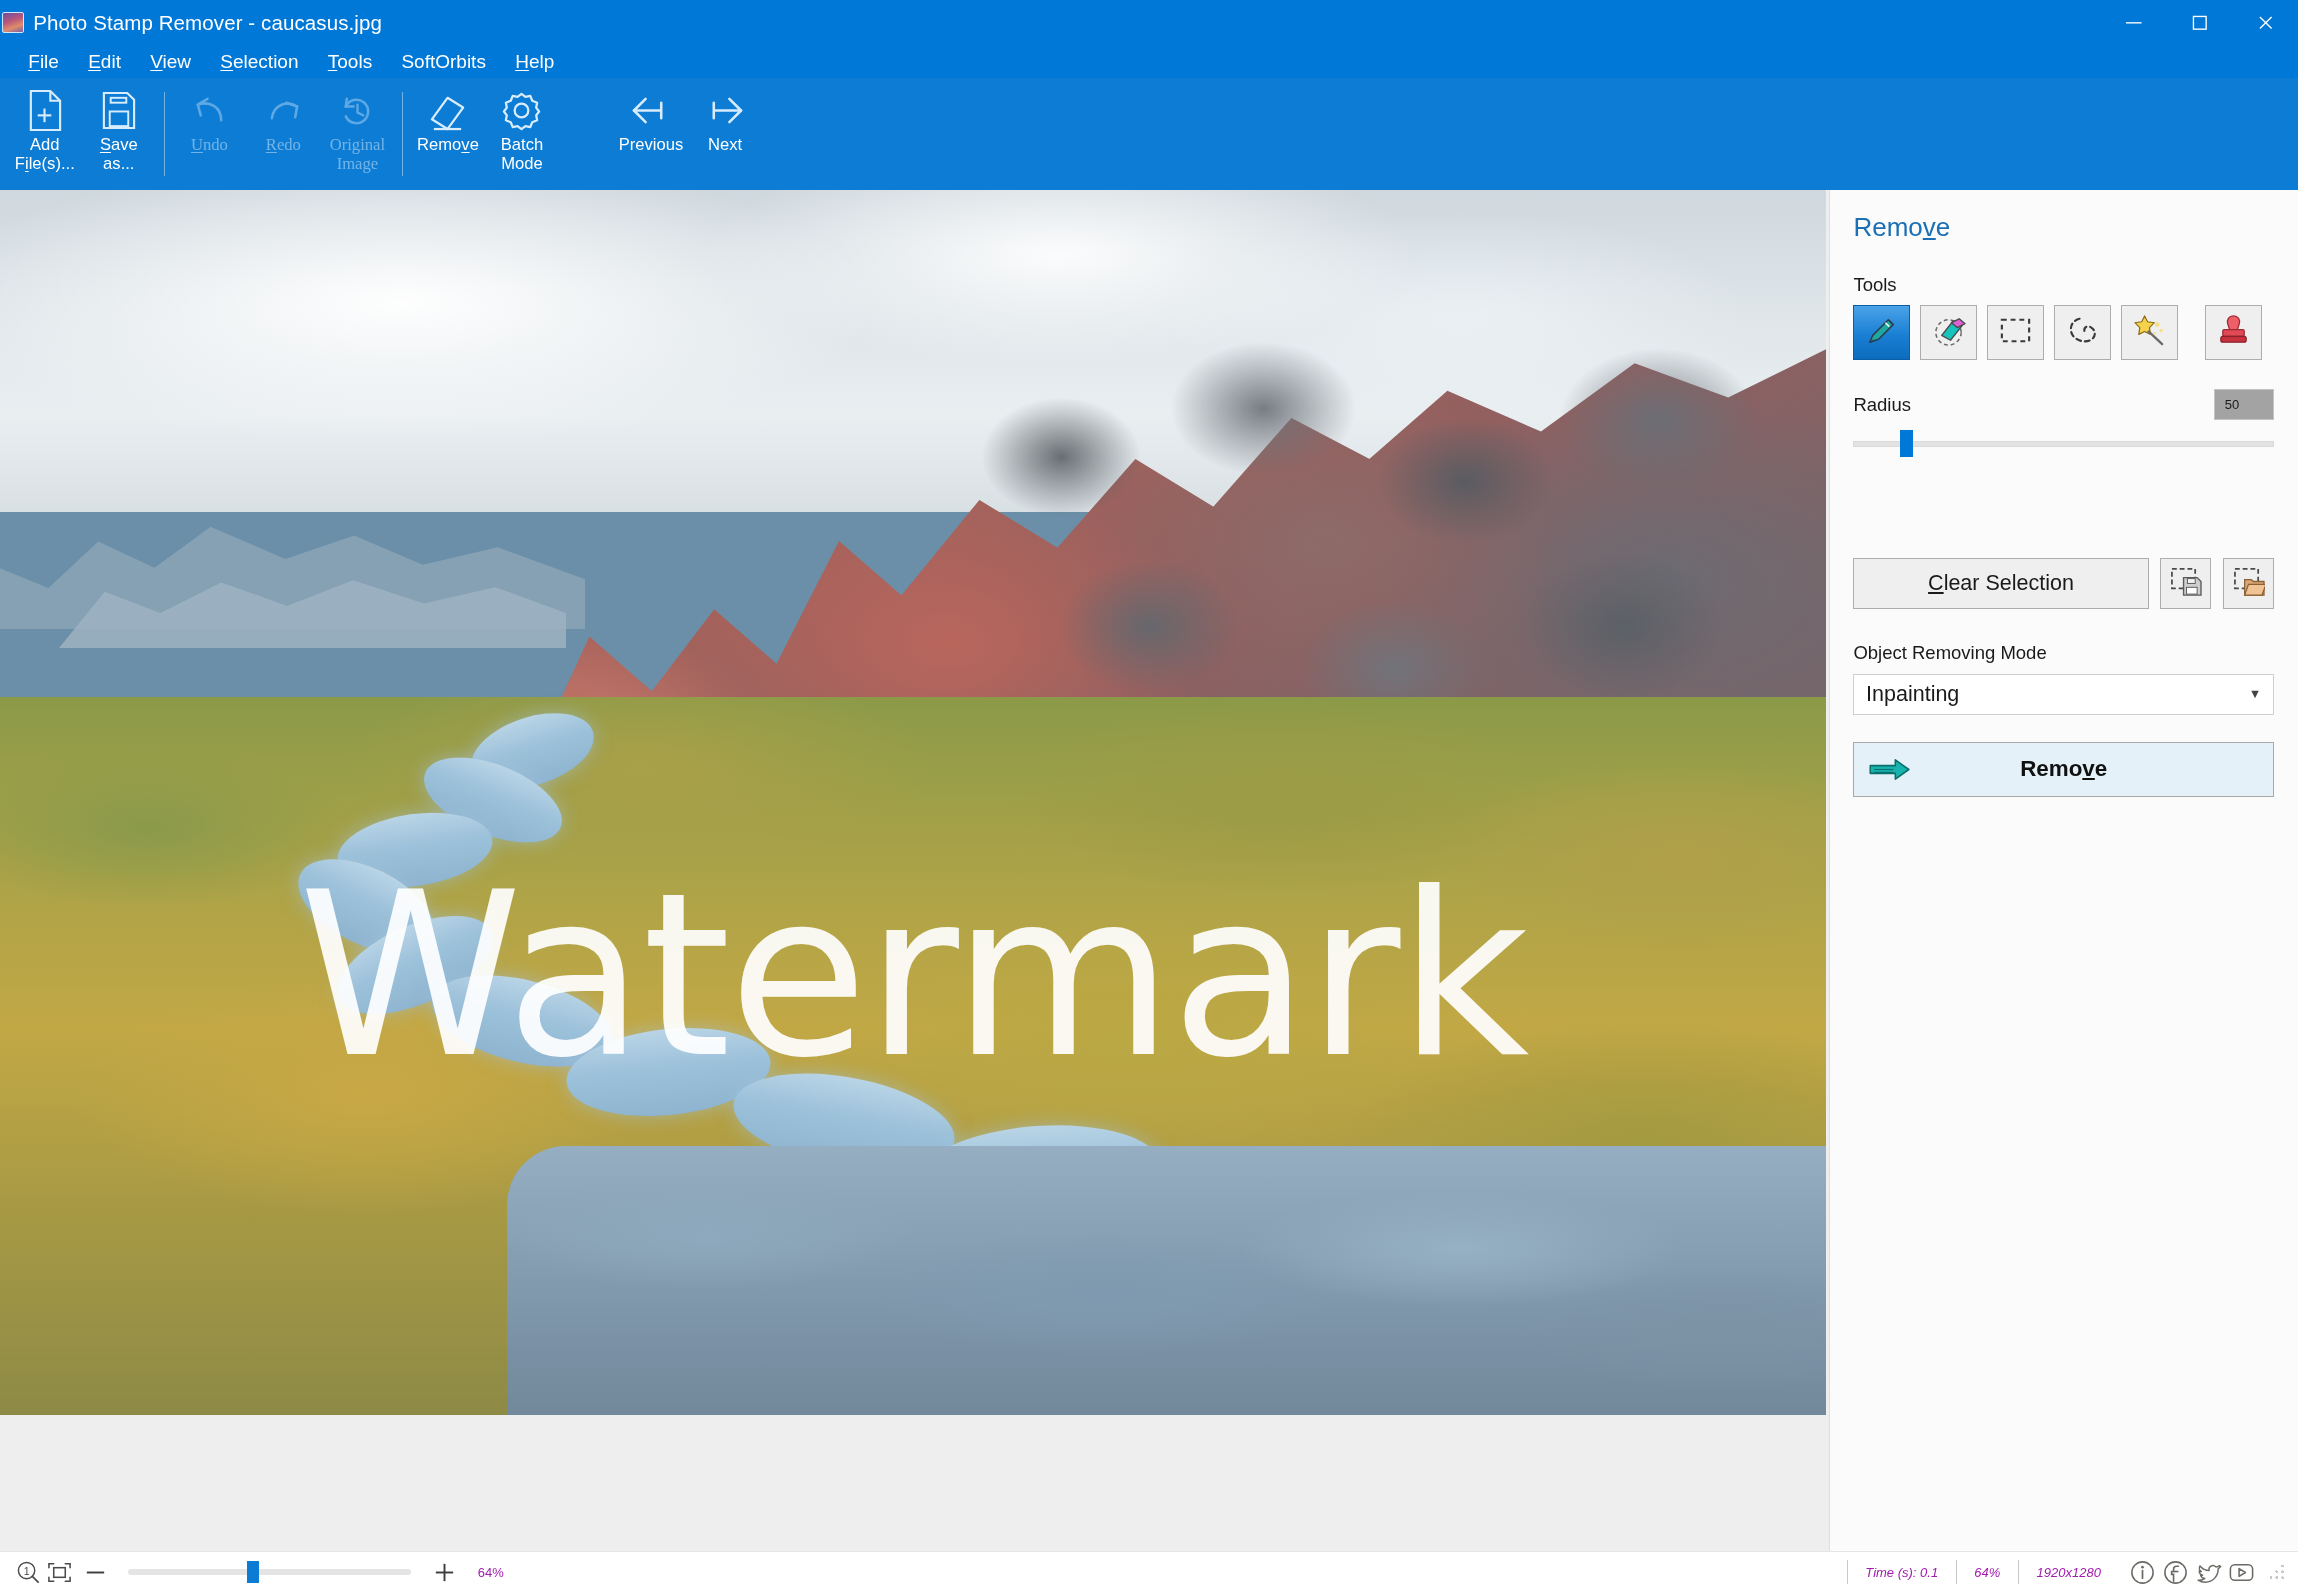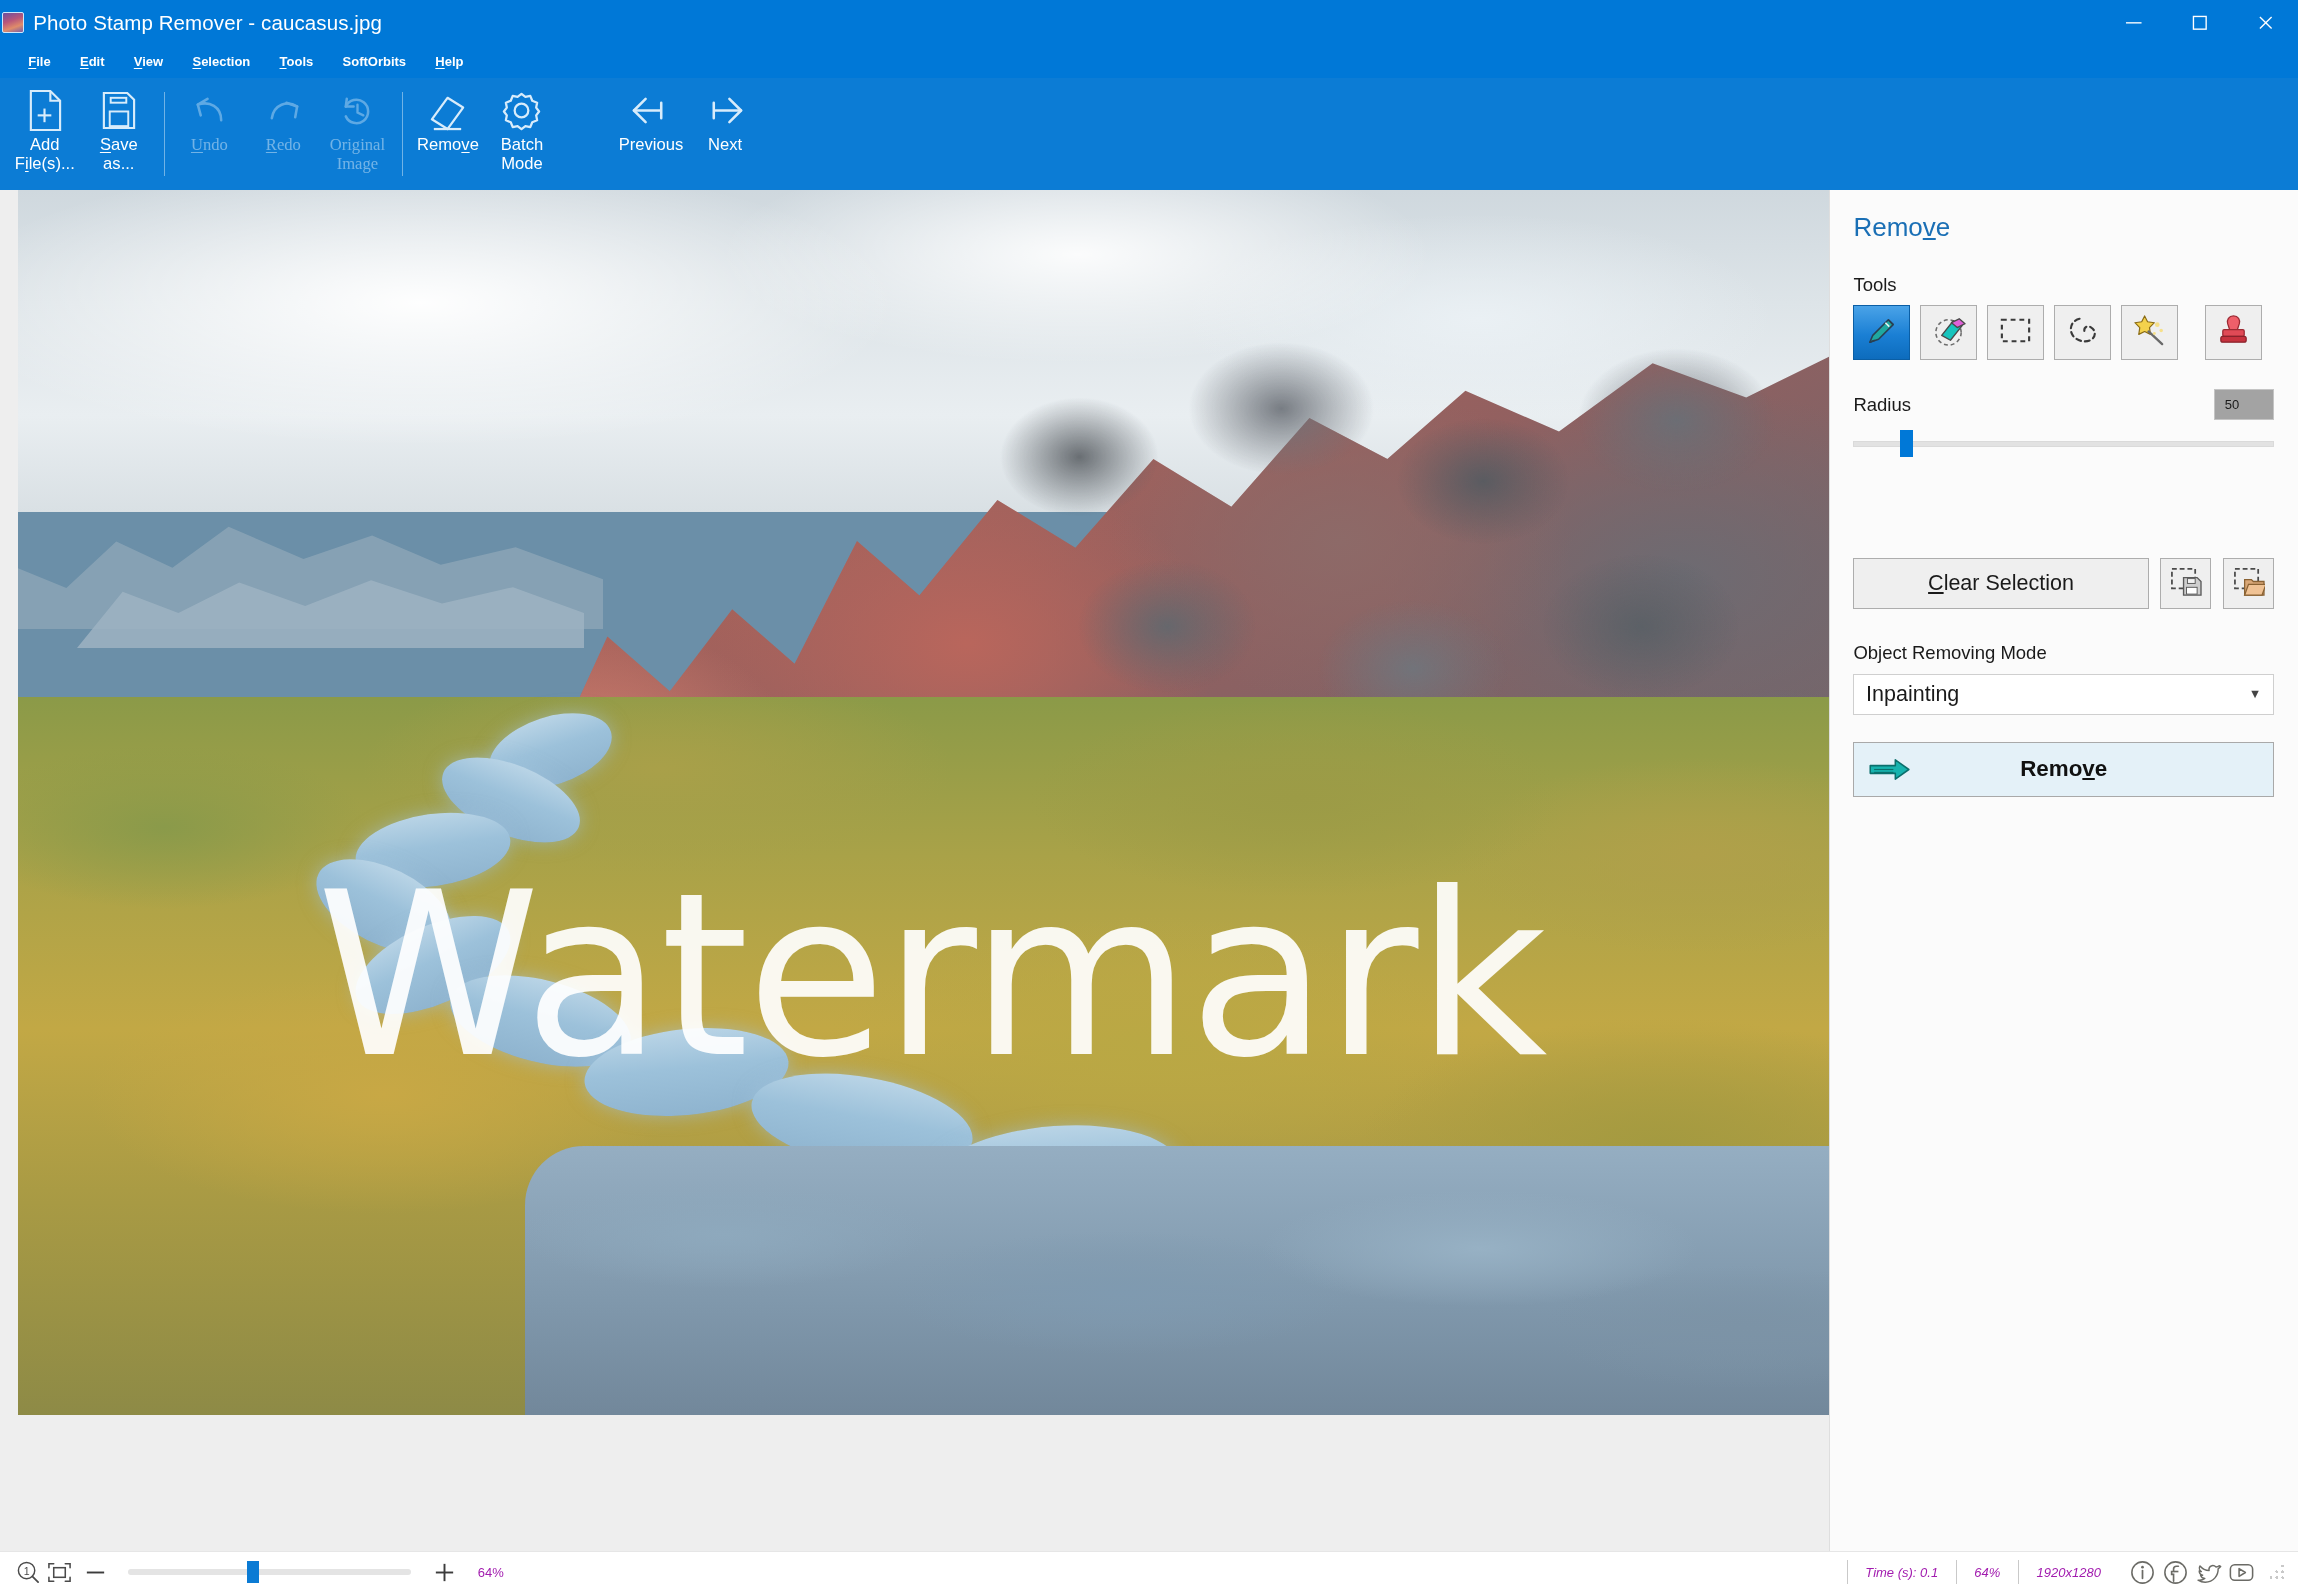--- a/index.html
+++ b/index.html
@@ -30,21 +30,21 @@
     cursor: default;
   }
   .win-btn svg { display: block; }
 
   
   .menubar {
     height: 33px; background: #0078d7; display: flex; align-items: center;
     padding-left: 15.6px; gap: 3.9px; flex: 0 0 auto;
   }
   .menu-item {
-    color: #ffffff; font-size: 13px; padding: 2.9px 12.7px; white-space: nowrap; cursor: default; font-weight: bold;
+    color: #ffffff; font-size: 19px; padding: 2.9px 12.7px; white-space: nowrap; cursor: default;
   }
   .menu-item u { text-decoration: underline; text-underline-offset: 2px; }
 
   
   .toolbar {
     height: 112px; background: #0c7cd5; display: flex; align-items: flex-start;
     padding: 5.9px 0 0 7.8px; flex: 0 0 auto; position: relative; overflow: hidden;
   }
   .tb-btn {
     width: 74px; min-height: 101px; display: flex; flex-direction: column;
@@ -62,21 +62,21 @@
 
   
   .body-row { flex: 1 1 auto; display: flex; min-height: 0; }
 
   
   .workspace {
     position: relative; background: #eeeeee; overflow: hidden;
     width: 1829px; flex: 0 0 auto;
   }
   .canvas-img {
-    position: absolute; left: 18px; top: 0; width: 1826px; height: 1225px;
+    position: absolute; left: 0; top: 0; width: 1826px; height: 1225px;
     overflow: hidden; background: #6b8fa8;
   }
   
   .sky {
     position: absolute; left: 0; top: 0; width: 100%; height: 322px;
     background:
       radial-gradient(ellipse 683px 205px at 22% 35%, rgba(255,255,255,.97), rgba(255,255,255,0) 70%),
       radial-gradient(ellipse 507px 156px at 58% 20%, rgba(255,255,255,.9), rgba(255,255,255,0) 70%),
       radial-gradient(ellipse 410px 146px at 80% 40%, rgba(236,242,246,.85), rgba(255,255,255,0) 72%),
       linear-gradient(180deg,#cfd8de 0%, #dde4e8 35%, #e9eef1 70%, #d9e0e4 100%);

